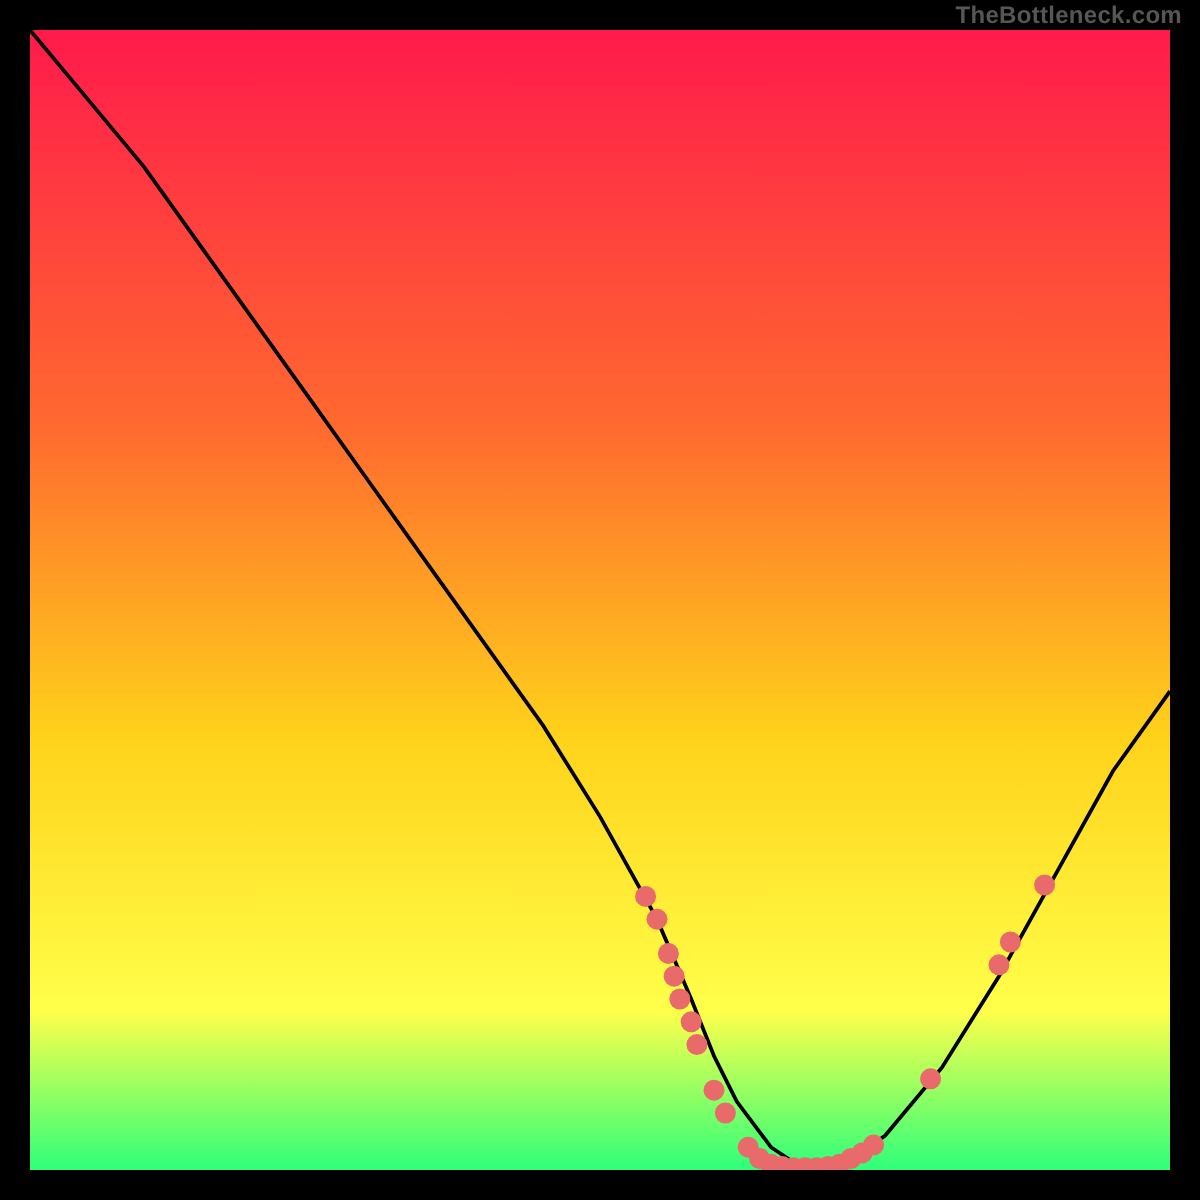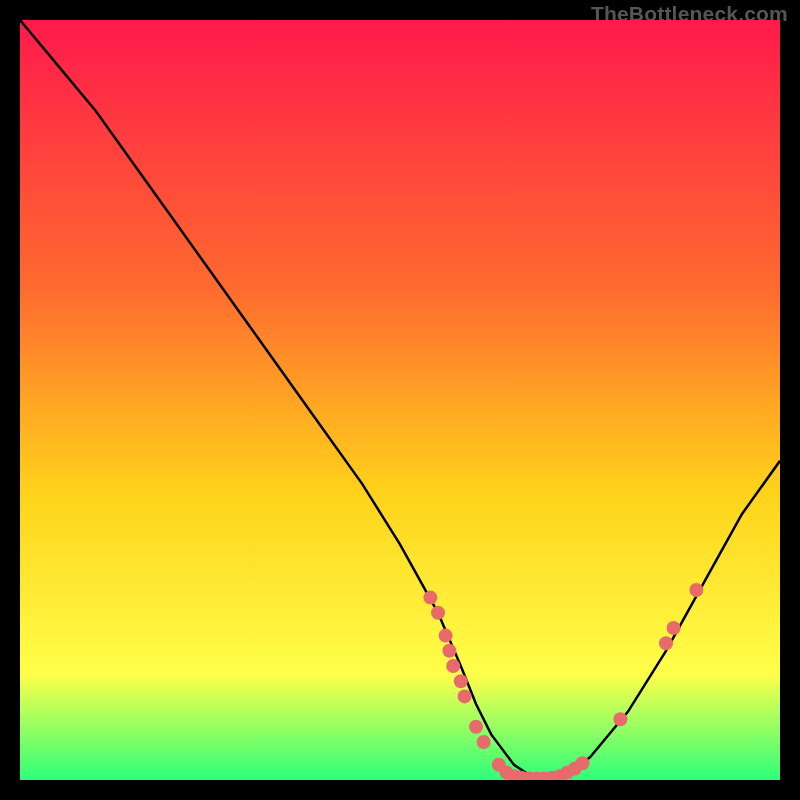--- a/index.html
+++ b/index.html
@@ -15,21 +15,21 @@
     left: 20px;
     top: 20px;
     width: 760px;
     height: 760px;
   }
   .watermark {
     position: absolute;
     top: 2px;
     right: 12px;
     font-family: Arial, Helvetica, sans-serif;
-    font-size: 21px;
+    font-size: 16px;
     font-weight: 600;
     color: #565656;
     letter-spacing: 0.2px;
   }
   svg { display: block; }
 </style>
 </head>
 <body>
 
 <div class="watermark">TheBottleneck.com</div>

